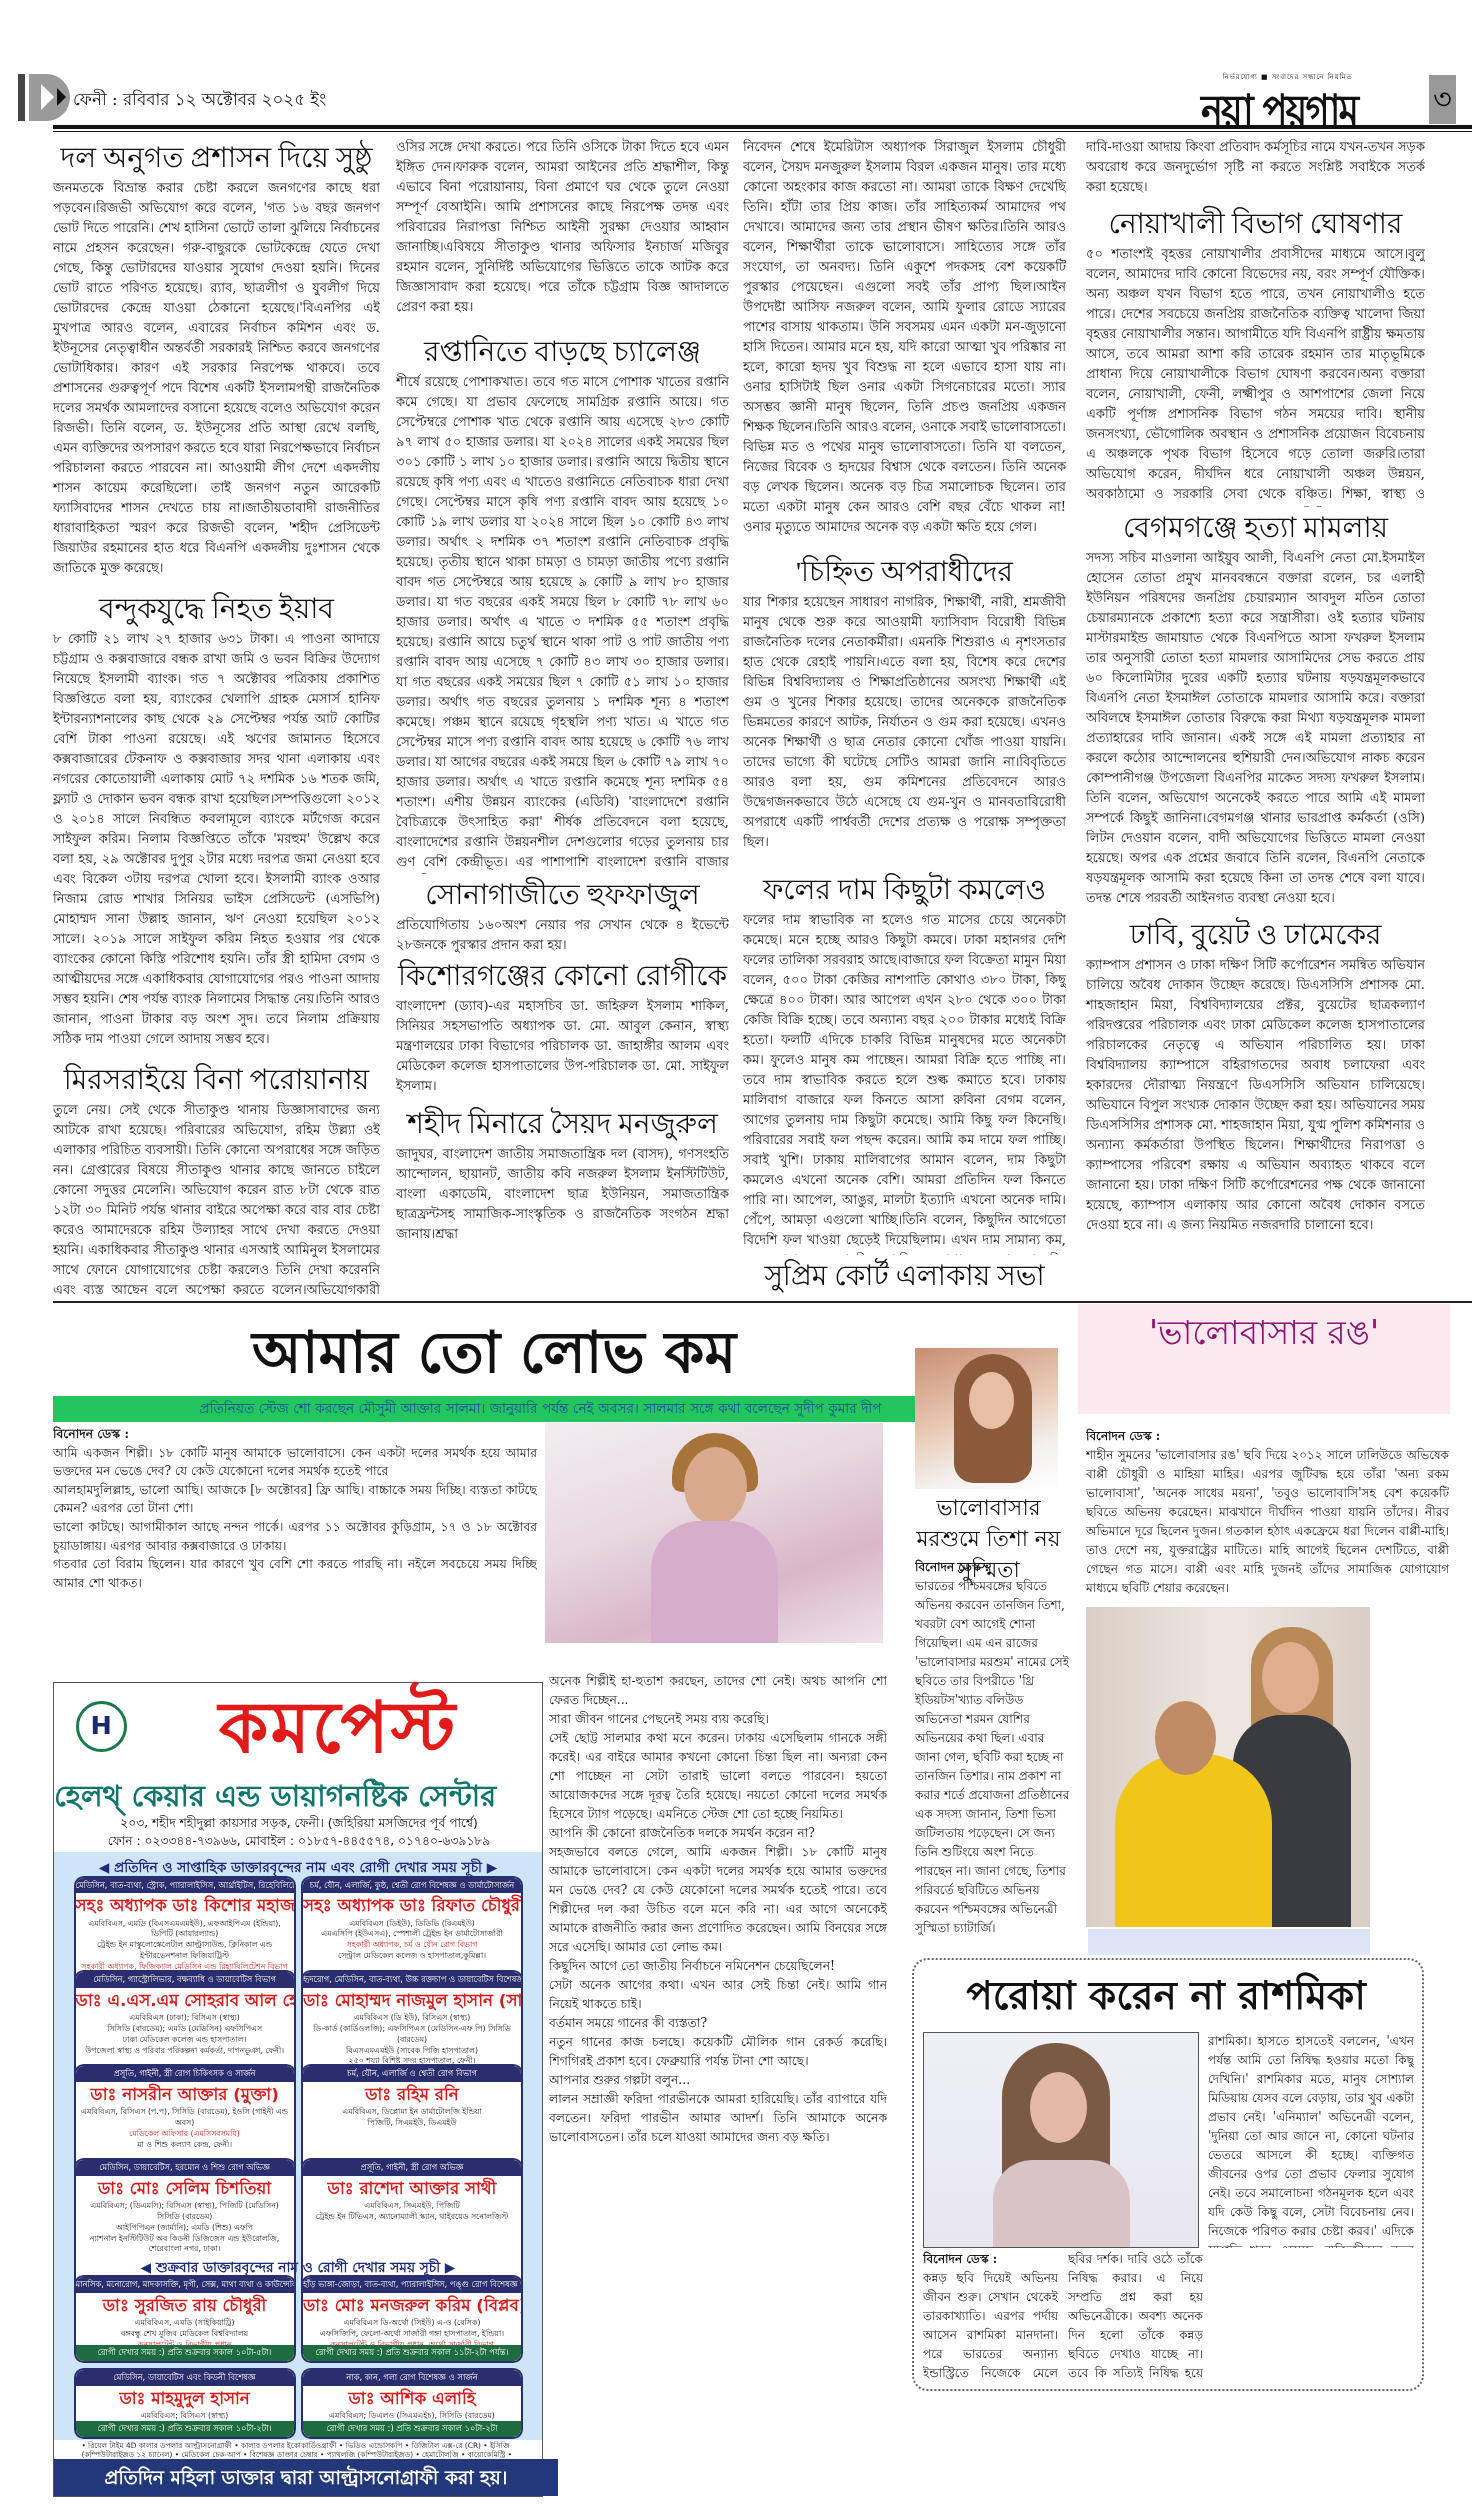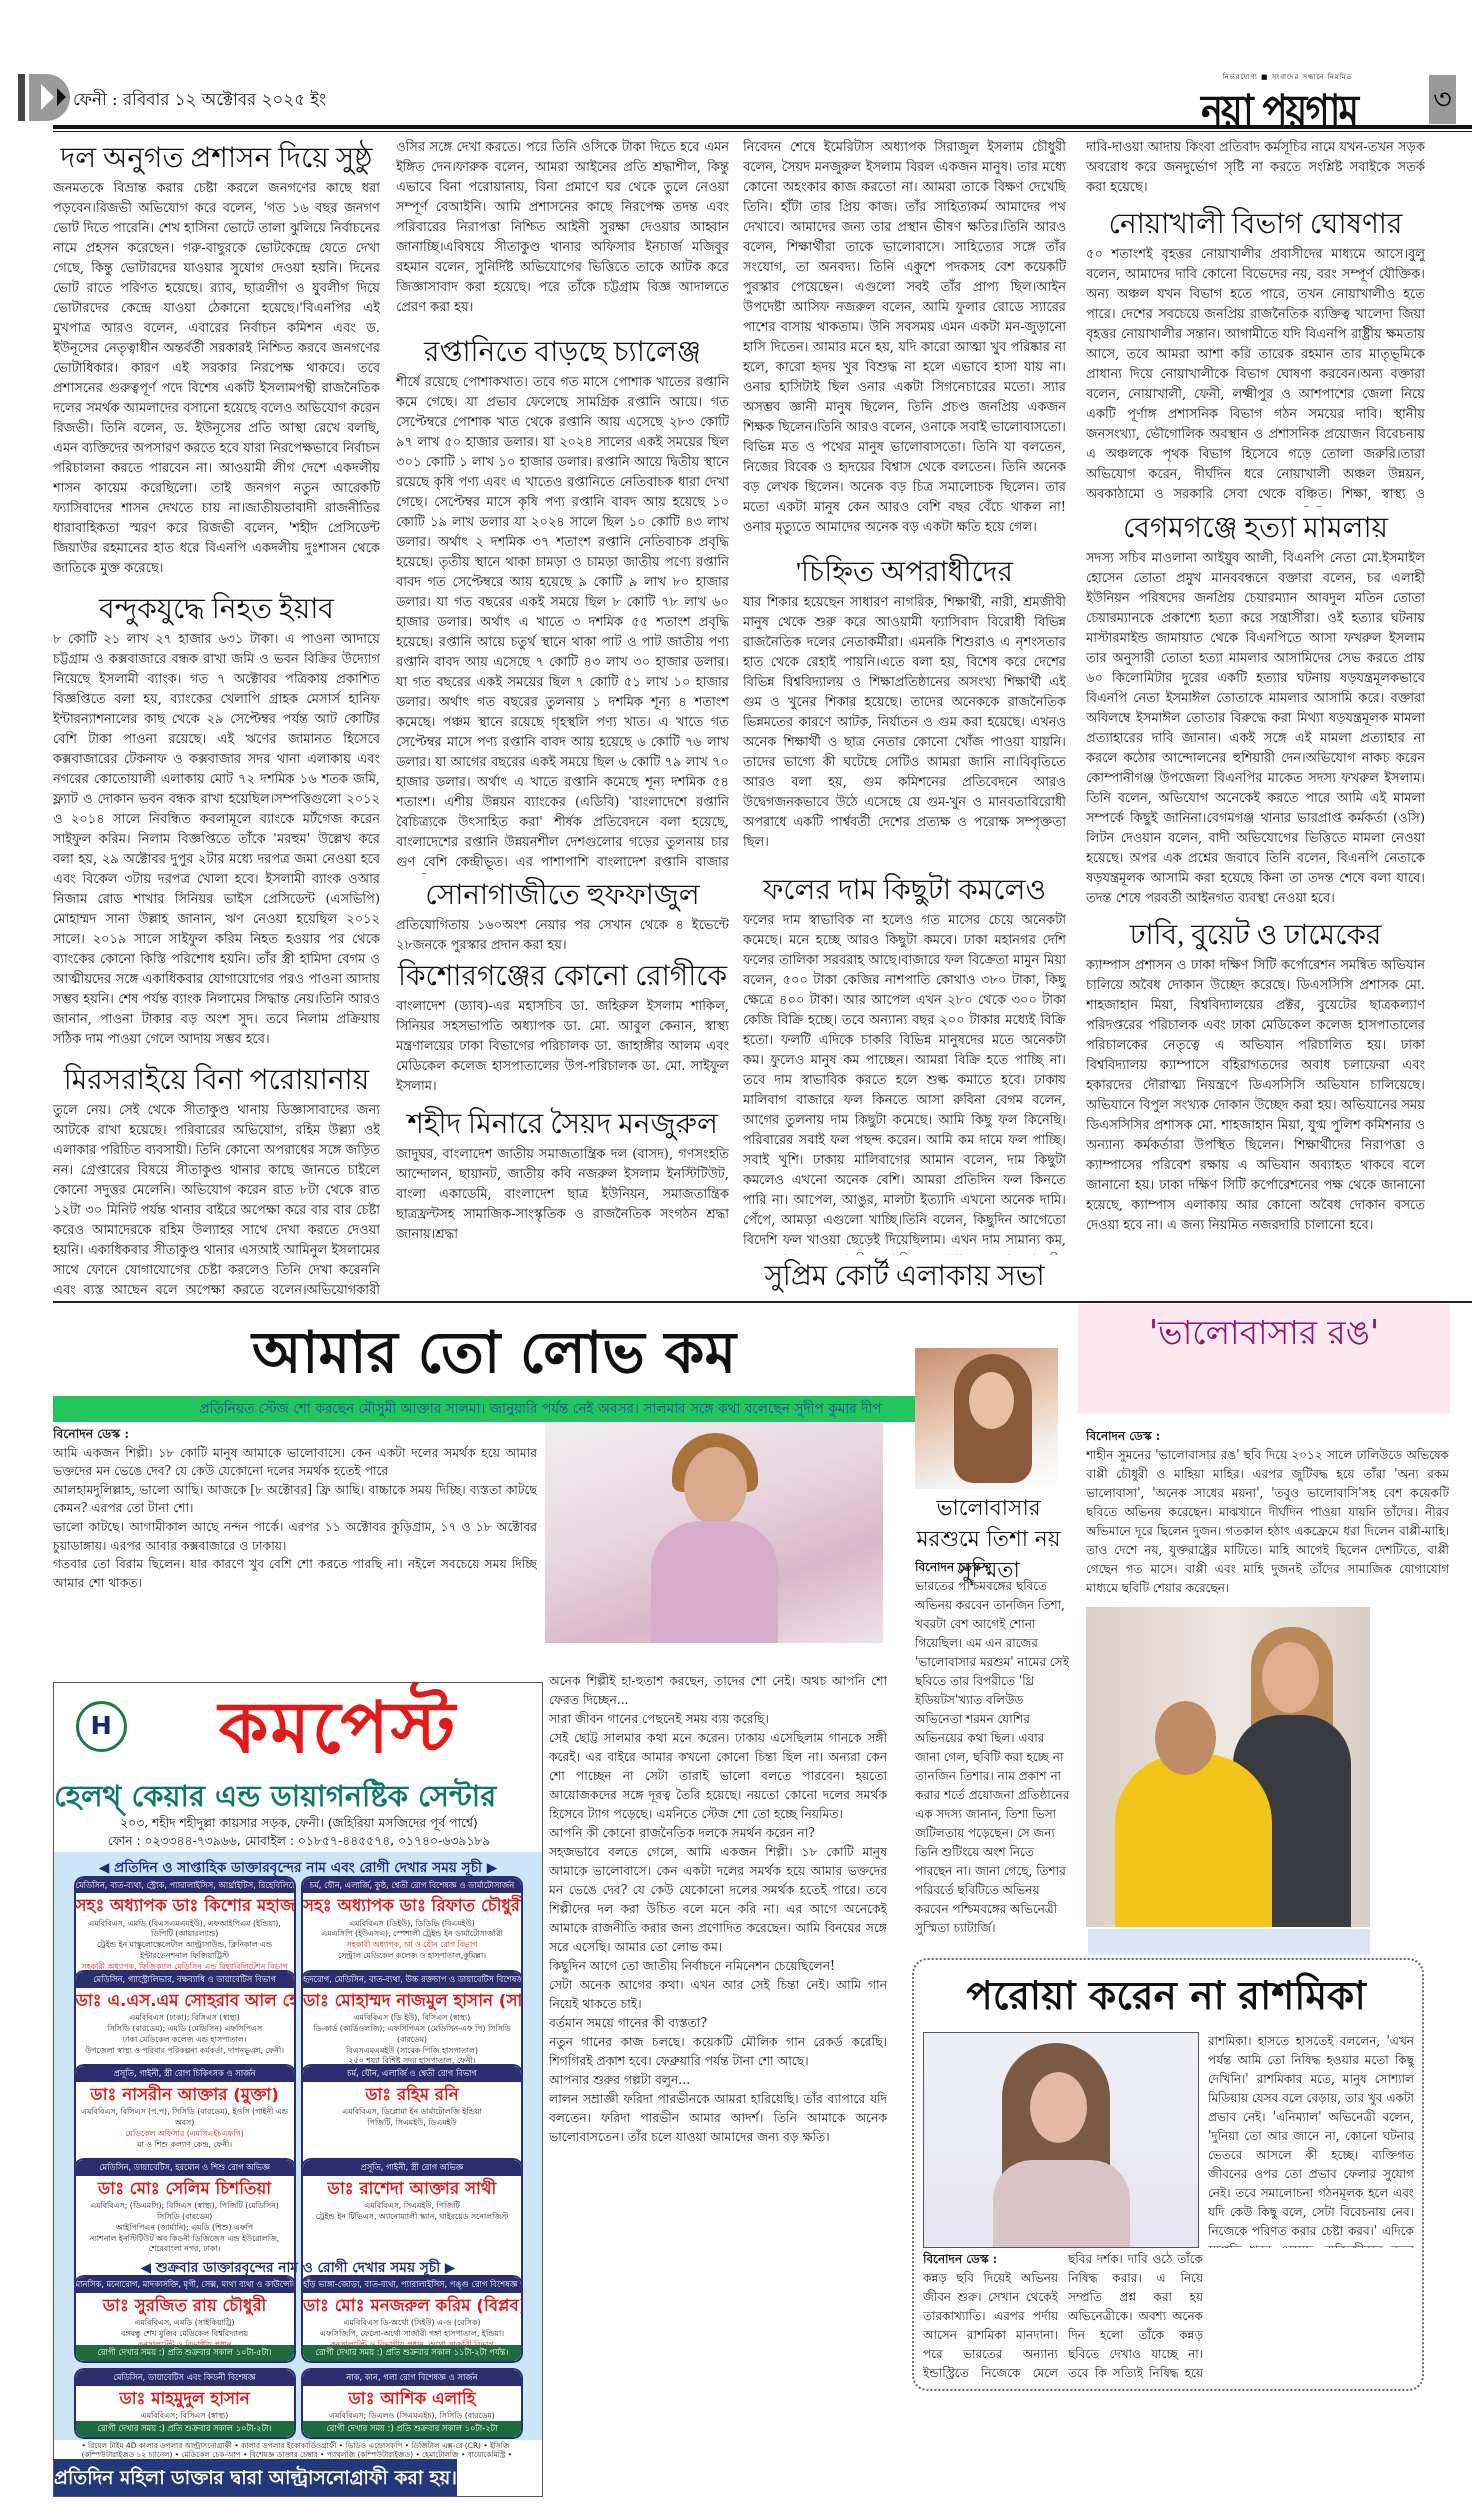--- a/index.html
+++ b/index.html
@@ -39,21 +39,21 @@
   .ad-phone { position: absolute; left: 0; top: 149px; width: 490px; text-align: center; font-size: 12.3px; color: #111; }
   .ad-body { position: absolute; left: 0; top: 169px; width: 488px; height: 588px; background: #cde6f7; }
   .ad-section { position: absolute; left: 0; width: 488px; text-align: center; font-size: 13.7px; font-weight: bold; color: #1e2c78; }
   .doc { position: absolute; width: 222px; height: 145px; background: #fff; border: 2px solid #2a2d6e; border-radius: 9.8px; overflow: hidden; }
   .doc .spec { background: #2a2d6e; color: #fff; font-size: 8.3px; text-align: center; height: 15.7px; line-height: 15.7px; white-space: nowrap; overflow: hidden; }
   .doc .name { color: #d91b1b; font-weight: bold; font-size: 16.7px; text-align: center; line-height: 25.5px; white-space: nowrap; overflow: hidden; }
   .doc .deg { font-size: 7.8px; text-align: center; line-height: 10.8px; color: #222; padding: 0 3.9px; }
   .doc .deg.red { color: #d91b1b; }
   .doc .time { position: absolute; left: 0; bottom: 0; width: 100%; height: 15.7px; background: #1d6b3e; color: #fff; font-size: 8.3px; text-align: center; line-height: 15.7px; white-space: nowrap; overflow: hidden; }
   .ad-services { position: absolute; left: 0; top: 757px; width: 488px; height: 19.6px; font-size: 7.4px; color: #222; padding: 2px 7.8px 0 27.4px; line-height: 8.8px; background: #fff; }
-  .ad-footer { position: absolute; left: 0; top: 776px; width: 403px; height: 37px; background: #23387a; color: #fff; font-size: 18.6px; font-weight: bold; text-align: center; line-height: 37px; }
+  .ad-footer { position: absolute; left: 0; top: 776px; width: 504px; height: 37px; background: #23387a; color: #fff; font-size: 18.6px; font-weight: bold; text-align: center; line-height: 37px; }
 
   .photo-tisha { left: 915px; top: 1348px; width: 143px; height: 141px; background: linear-gradient(160deg, #c98e74 0%, #e8c9b3 45%, #f3f1ef 75%, #fff 100%); overflow: hidden; }
   .photo-tisha .hair { position: absolute; left: 39px; top: 5.9px; width: 78px; height: 129px; border-radius: 39px 39px 19.6px 19.6px; background: #8a5a3b; }
   .photo-tisha .face { position: absolute; left: 54px; top: 23.5px; width: 45px; height: 57px; border-radius: 50%; background: #e7bfa4; }
   .tisha-title { left: 915px; top: 1492px; width: 147px; text-align: center; font-size: 21.6px; line-height: 31px; font-family: "DejaVu Sans", sans-serif; }
 
   .bidesh-box { left: 1078px; top: 1304px; width: 372px; height: 110px; background: #fbe9ef; }
   .bidesh-title { left: 1078px; top: 1308px; width: 372px; text-align: center; font-size: 33px; line-height: 49px; color: #8e1471; font-family: "DejaVu Sans", sans-serif; }
   .photo-couple { left: 1086px; top: 1607px; width: 284px; height: 320px; background: linear-gradient(90deg, #d9cfc7 0%, #eee7e1 50%, #d8cec6 100%); overflow: hidden; }
   .photo-couple .man { position: absolute; left: 29px; top: 147px; width: 157px; height: 173px; border-radius: 69px 69px 0 0; background: #f2c51b; }
@@ -242,21 +242,21 @@
       <div class="deg">এমবিবিএস (ডি ইউ), বিসিএস (স্বাস্থ্য)</div>
       <div class="deg">ডি-কার্ড (কার্ডিওলজি); এফসিপিএস (মেডিসিন-এফ পি) সিসিডি (বারডেম)</div>
       <div class="deg">বিএসএমএমইউ (সাবেক পিজি হাসপাতাল)</div>
       <div class="deg">২৫০ শয্যা বিশিষ্ট সদর হাসপাতাল, ফেনী।</div>
       <div class="time">রোগী দেখার সময় :) প্রতিদিন দুপুর ২টা-৪টা</div>
     </div>
     <div class="doc" style="left:19.6px; top:212px;">
       <div class="spec">প্রসূতি, গাইনী, স্ত্রী রোগ চিকিৎসক ও সার্জন</div>
       <div class="name">ডাঃ নাসরীন আক্তার (মুক্তা)</div>
       <div class="deg">এমবিবিএস, বিসিএস (প.প), সিসিডি (বারডেম), ইওসি (গাইনী এন্ড অবস)</div>
-      <div class="deg red">মেডিকেল অফিসার (এমসিএইচএফপি)</div>
+      <div class="deg red">মেডিকেল অফিসার (এমসিসবসমযি)</div>
       <div class="deg">মা ও শিশু কল্যাণ কেন্দ্র, ফেনী।</div>
       <div class="time">রোগী দেখার সময় :) প্রতিদিন বিকাল ৫টা-রাত ৮টা।</div>
     </div>
     <div class="doc" style="left:247px; top:212px;">
       <div class="spec">চর্ম, যৌন, এলার্জি ও শ্বেতী রোগ বিভাগ</div>
       <div class="name">ডাঃ রহিম রনি</div>
       <div class="deg">এমবিবিএস, ডিপ্লোমা ইন ডার্মাটোলজি ইন্ডিয়া</div>
       <div class="deg">পিজিটি, সিএমইউ, ডিএমইউ</div>
       <div class="time">রোগী দেখার সময় :) প্রতিদিন সকাল ১০টা-১টা, বিকাল ৪টা-৮টা।</div>
     </div>

